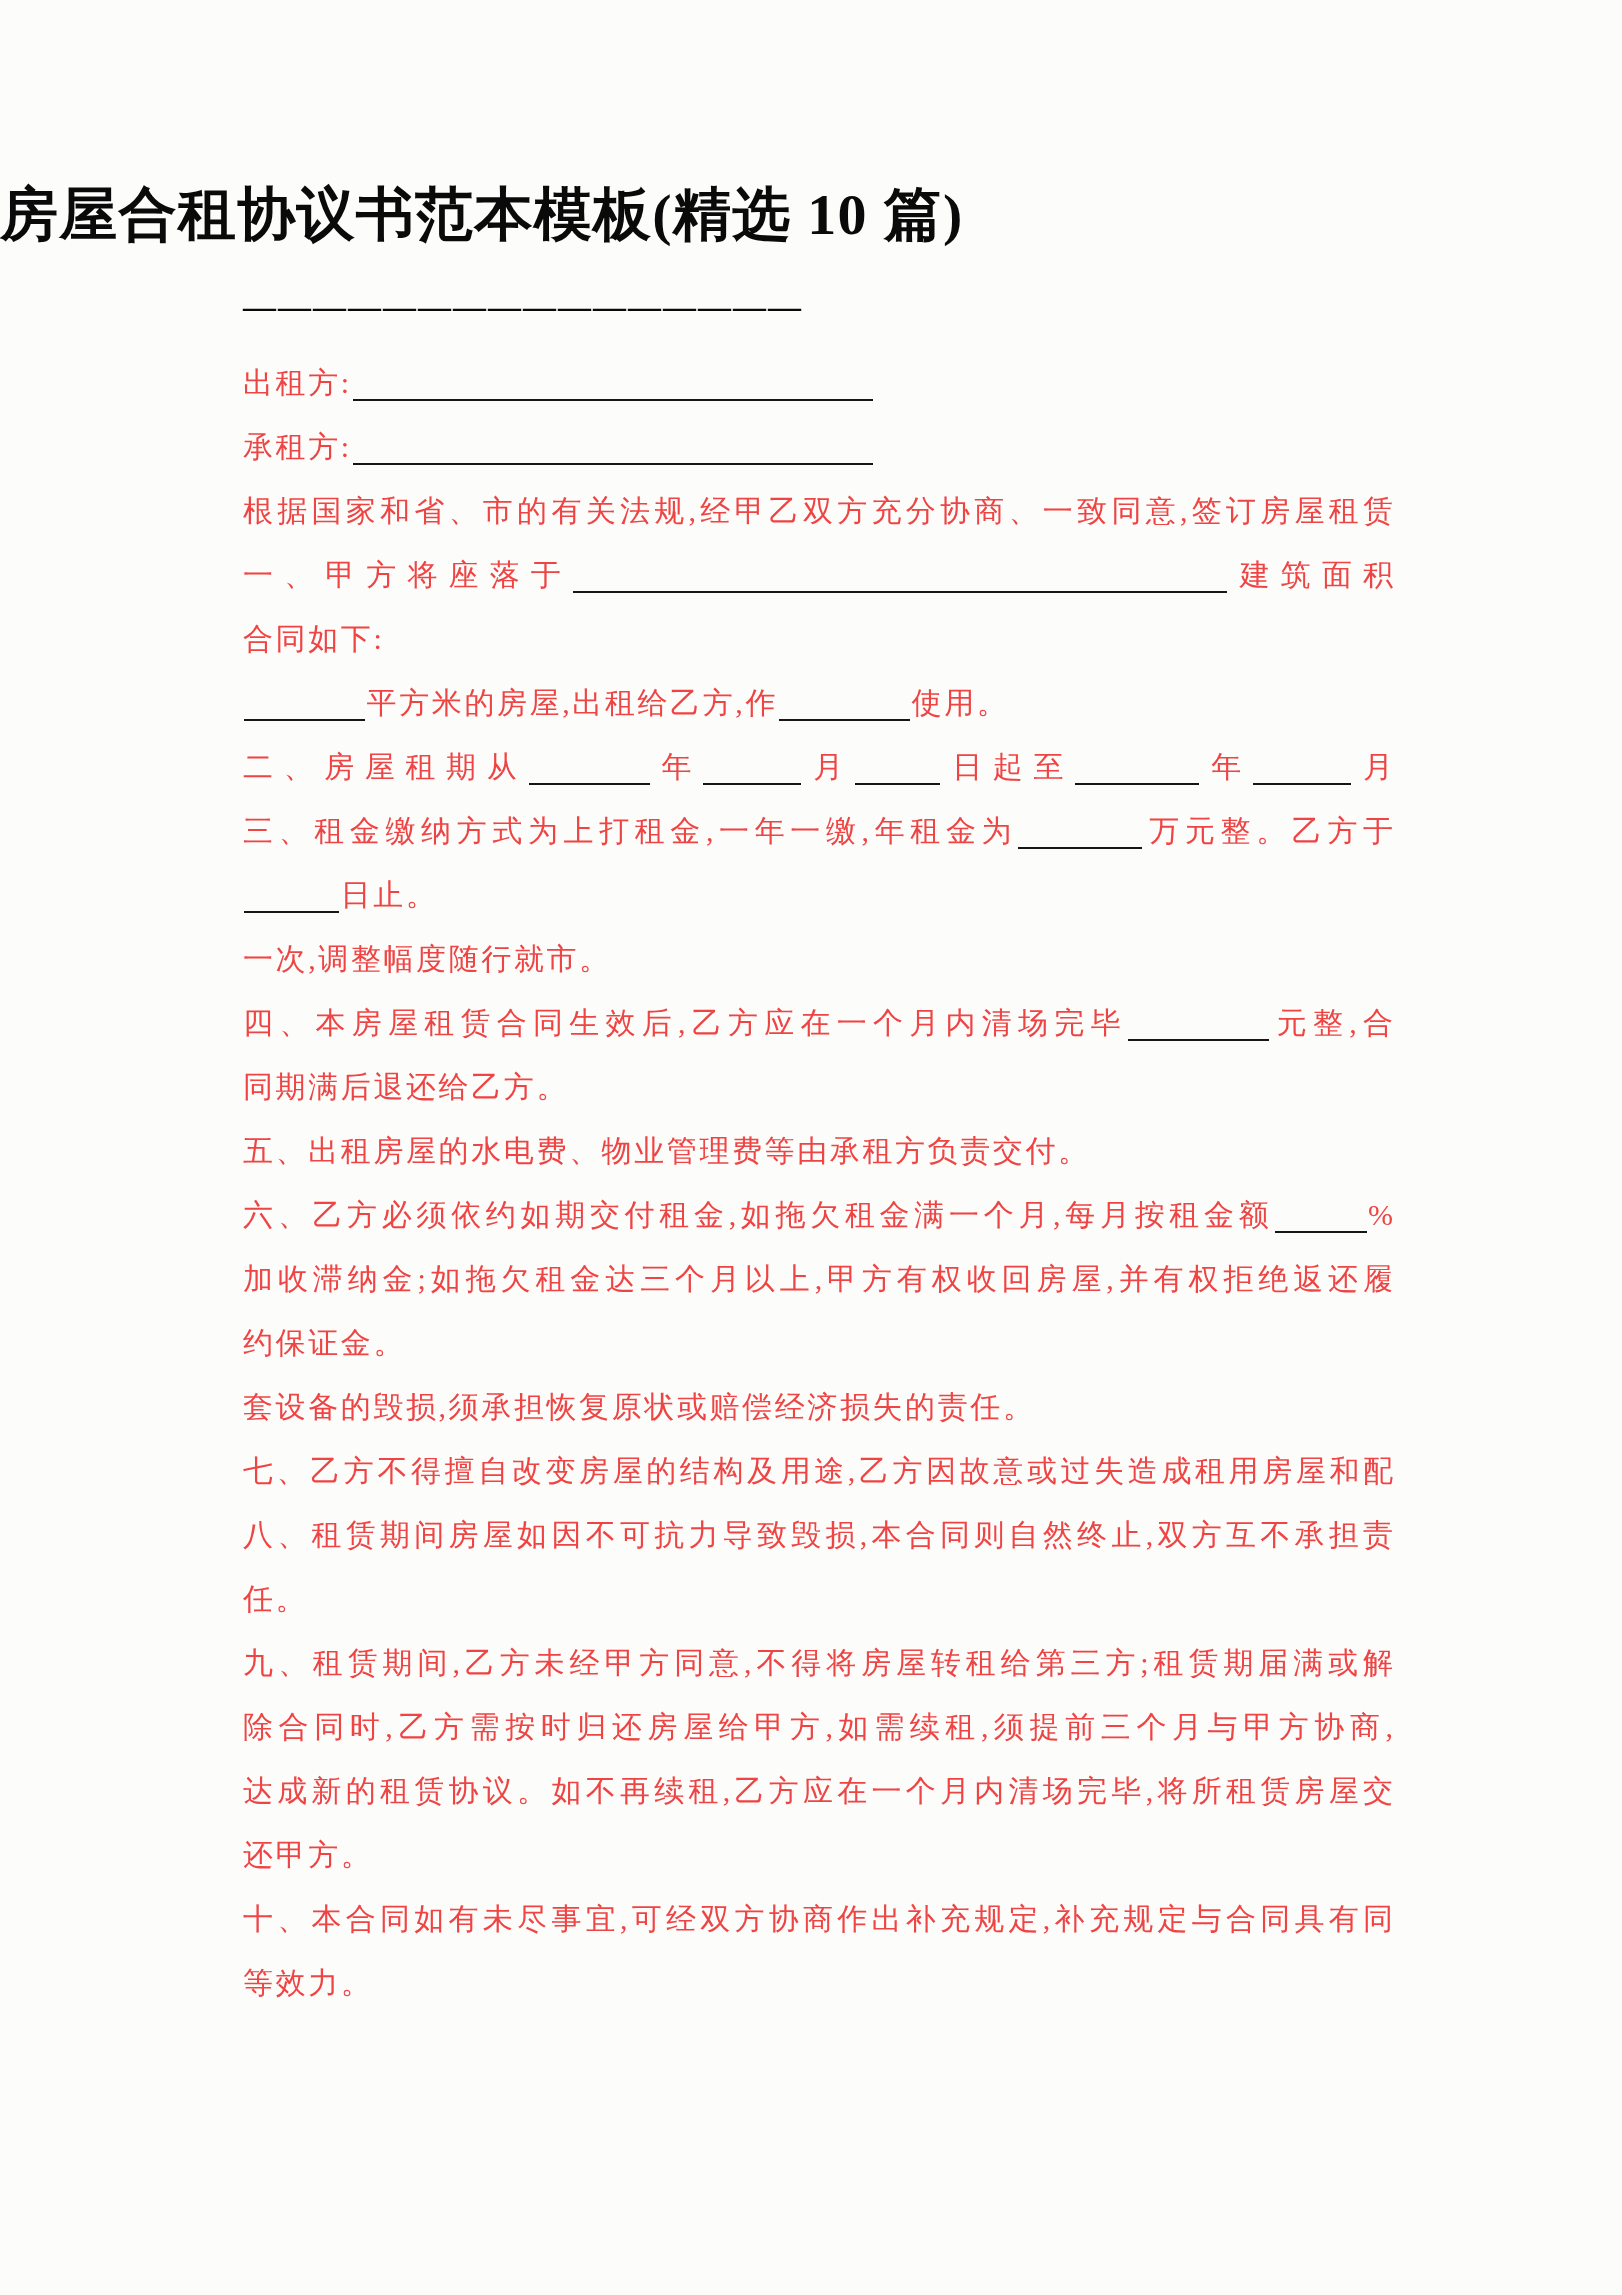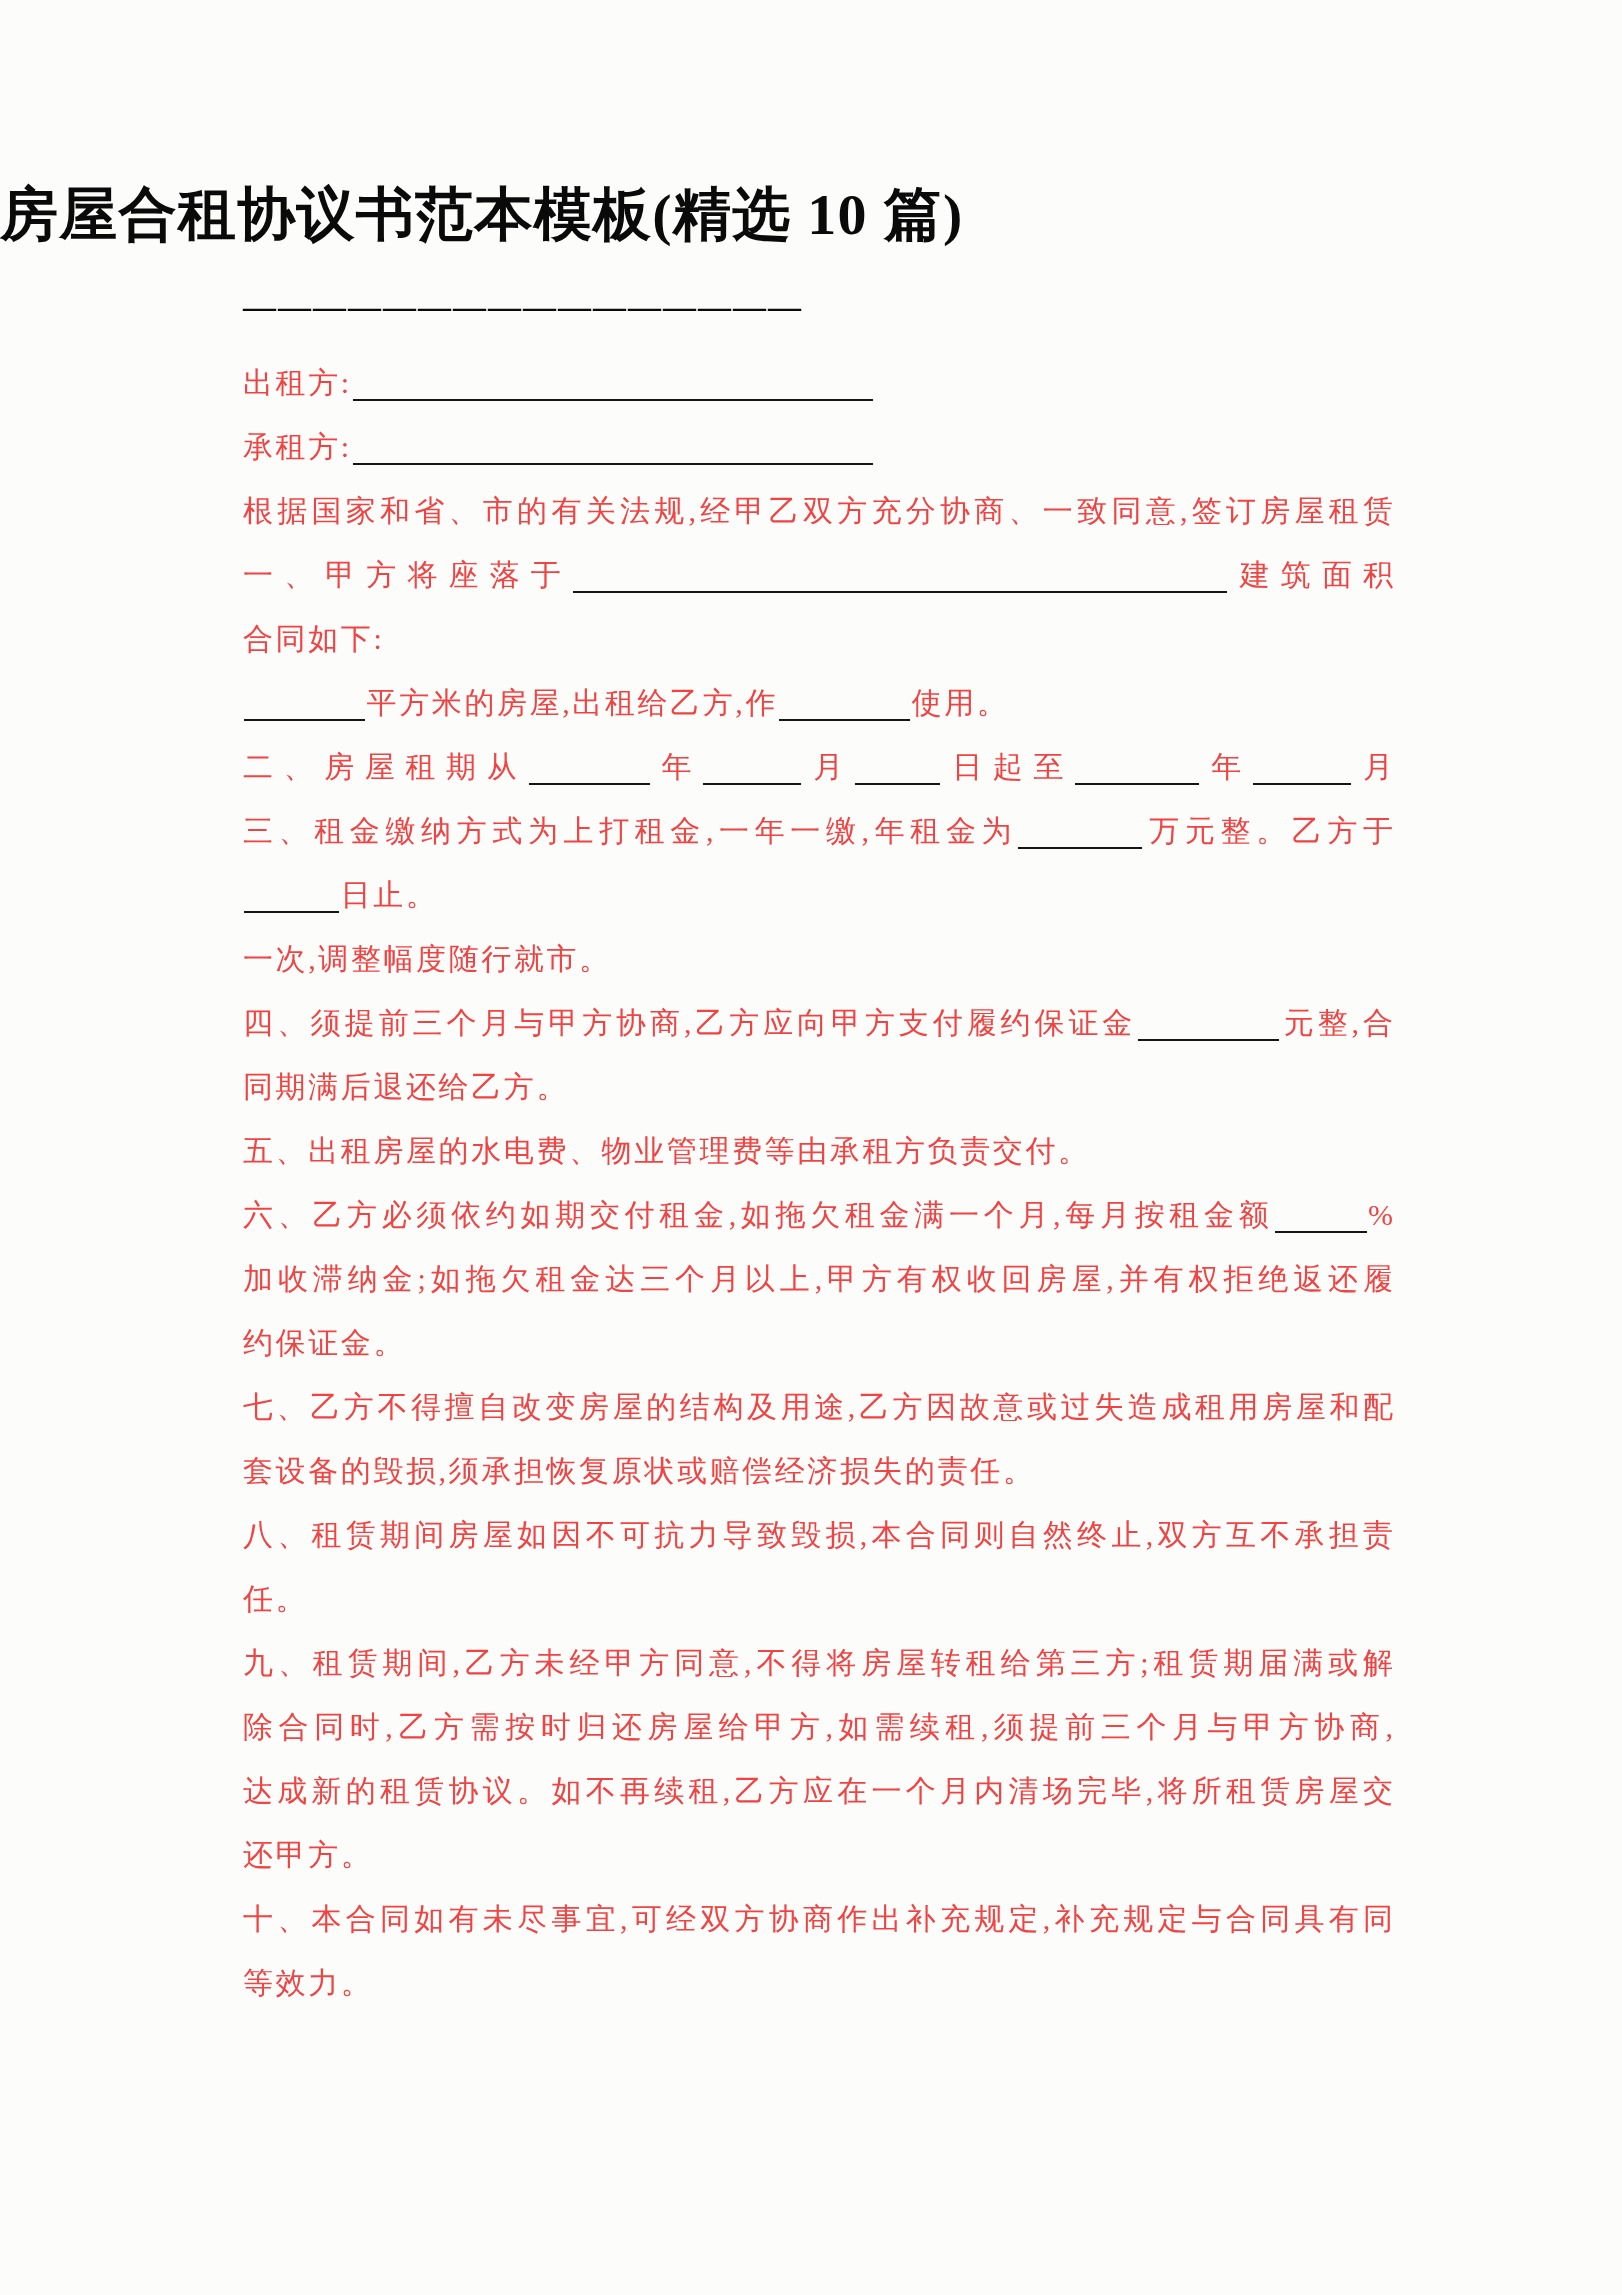--- a/index.html
+++ b/index.html
@@ -73,28 +73,28 @@
       <div class="line left"><span class="txt">出租方:</span><span class="blank" style="width: 520px;"></span></div>
       <div class="line left"><span class="txt">承租方:</span><span class="blank" style="width: 520px;"></span></div>
       <div class="line just"><span class="txt">根据国家和省、市的有关法规,经甲乙双方充分协商、一致同意,签订房屋租赁</span></div>
       <div class="line just"><span class="txt">一、甲方将座落于</span><span class="blank" style="width: 654px;"></span><span class="txt">建筑面积</span></div>
       <div class="line left"><span class="txt">合同如下:</span></div>
       <div class="line left"><span class="blank" style="width: 121px;"></span><span class="txt">平方米的房屋,出租给乙方,作</span><span class="blank" style="width: 131px;"></span><span class="txt">使用。</span></div>
       <div class="line just"><span class="txt">二、房屋租期从</span><span class="blank" style="width: 121px;"></span><span class="txt">年</span><span class="blank" style="width: 98px;"></span><span class="txt">月</span><span class="blank" style="width: 85px;"></span><span class="txt">日起至</span><span class="blank" style="width: 124px;"></span><span class="txt">年</span><span class="blank" style="width: 98px;"></span><span class="txt">月</span></div>
       <div class="line just"><span class="txt">三、租金缴纳方式为上打租金,一年一缴,年租金为</span><span class="blank" style="width: 124px;"></span><span class="txt">万元整。乙方于</span></div>
       <div class="line left"><span class="blank" style="width: 95px;"></span><span class="txt">日止。</span></div>
       <div class="line left"><span class="txt">一次,调整幅度随行就市。</span></div>
-      <div class="line just"><span class="txt">四、须提前三个月与甲方协商,乙方应向甲方支付履约保证金</span><span class="blank" style="width: 141px;"></span><span class="txt">元整,合</span></div>
+      <div class="line just"><span class="txt">四、本房屋租赁合同生效后,乙方应在一个月内清场完毕</span><span class="blank" style="width: 141px;"></span><span class="txt">元整,合</span></div>
       <div class="line left"><span class="txt">同期满后退还给乙方。</span></div>
       <div class="line left"><span class="txt">五、出租房屋的水电费、物业管理费等由承租方负责交付。</span></div>
       <div class="line just"><span class="txt">六、乙方必须依约如期交付租金,如拖欠租金满一个月,每月按租金额</span><span class="blank" style="width: 92px;"></span><span class="txt">%</span></div>
       <div class="line just"><span class="txt">加收滞纳金;如拖欠租金达三个月以上,甲方有权收回房屋,并有权拒绝返还履</span></div>
       <div class="line left"><span class="txt">约保证金。</span></div>
+      <div class="line left"><span class="txt">套设备的毁损,须承担恢复原状或赔偿经济损失的责任。</span></div>
       <div class="line just"><span class="txt">七、乙方不得擅自改变房屋的结构及用途,乙方因故意或过失造成租用房屋和配</span></div>
-      <div class="line left"><span class="txt">套设备的毁损,须承担恢复原状或赔偿经济损失的责任。</span></div>
       <div class="line just"><span class="txt">八、租赁期间房屋如因不可抗力导致毁损,本合同则自然终止,双方互不承担责</span></div>
       <div class="line left"><span class="txt">任。</span></div>
       <div class="line just"><span class="txt">九、租赁期间,乙方未经甲方同意,不得将房屋转租给第三方;租赁期届满或解</span></div>
       <div class="line just"><span class="txt">除合同时,乙方需按时归还房屋给甲方,如需续租,须提前三个月与甲方协商,</span></div>
       <div class="line just"><span class="txt">达成新的租赁协议。如不再续租,乙方应在一个月内清场完毕,将所租赁房屋交</span></div>
       <div class="line left"><span class="txt">还甲方。</span></div>
       <div class="line just"><span class="txt">十、本合同如有未尽事宜,可经双方协商作出补充规定,补充规定与合同具有同</span></div>
       <div class="line left"><span class="txt">等效力。</span></div>
     </div>
 </div>

